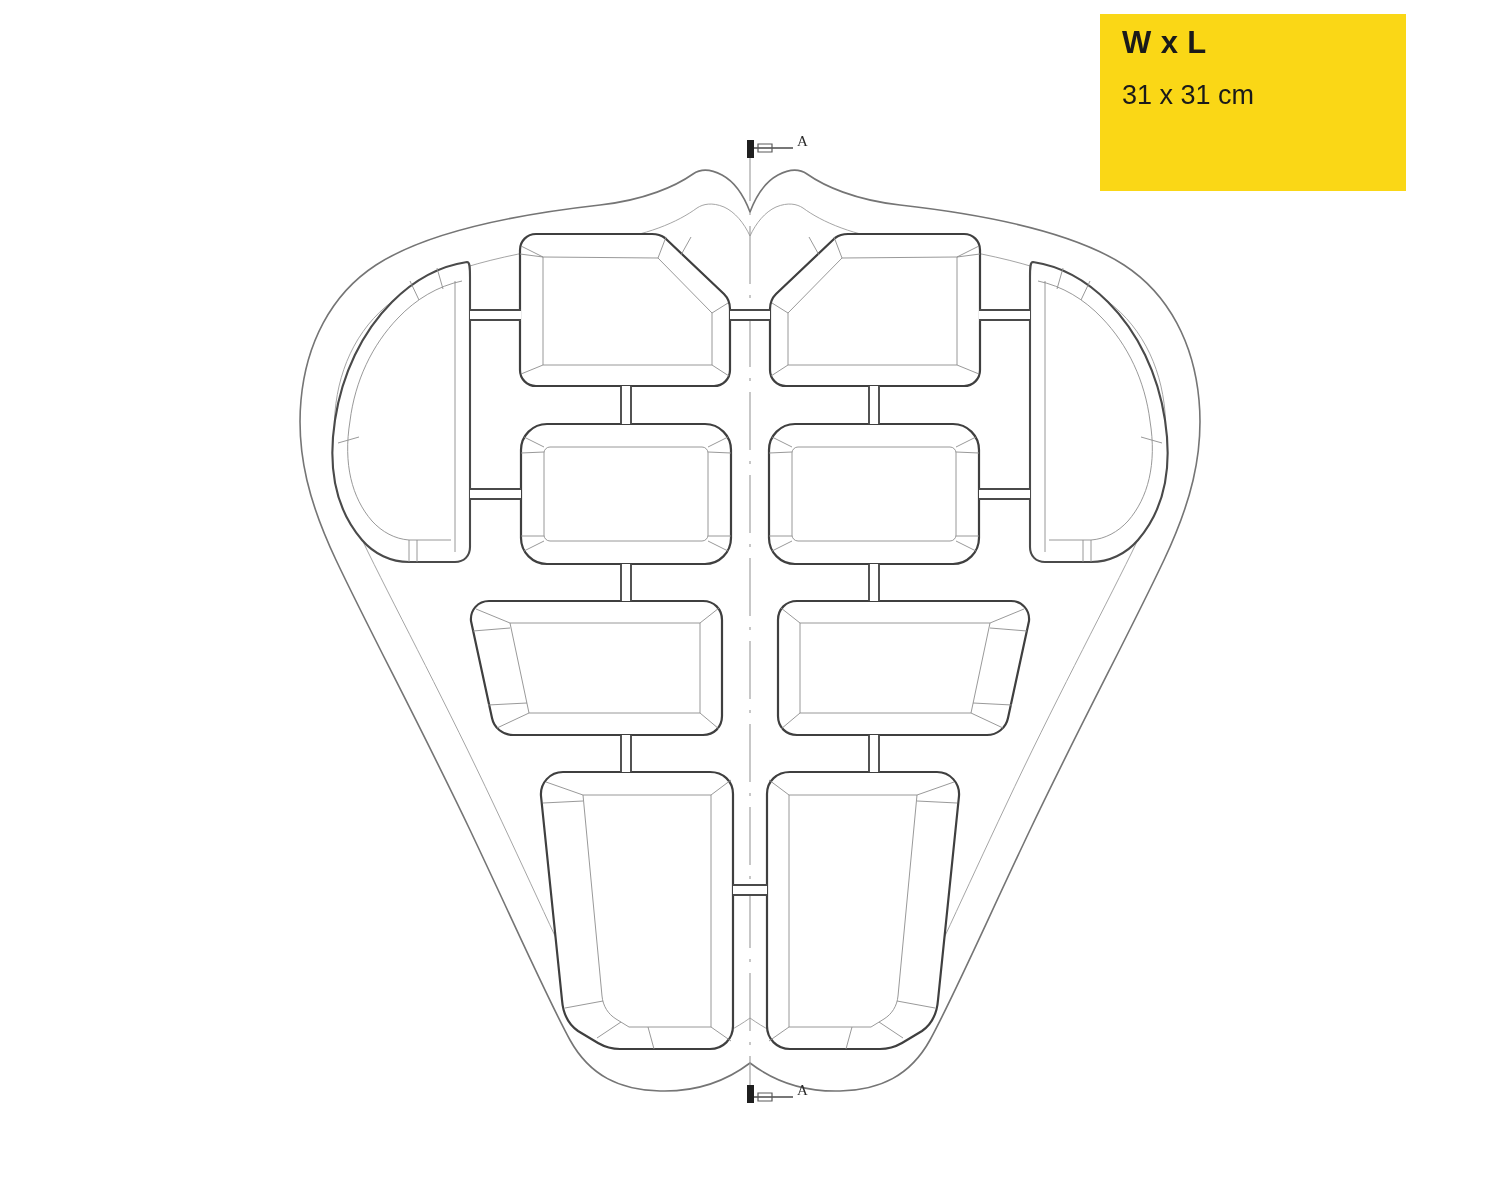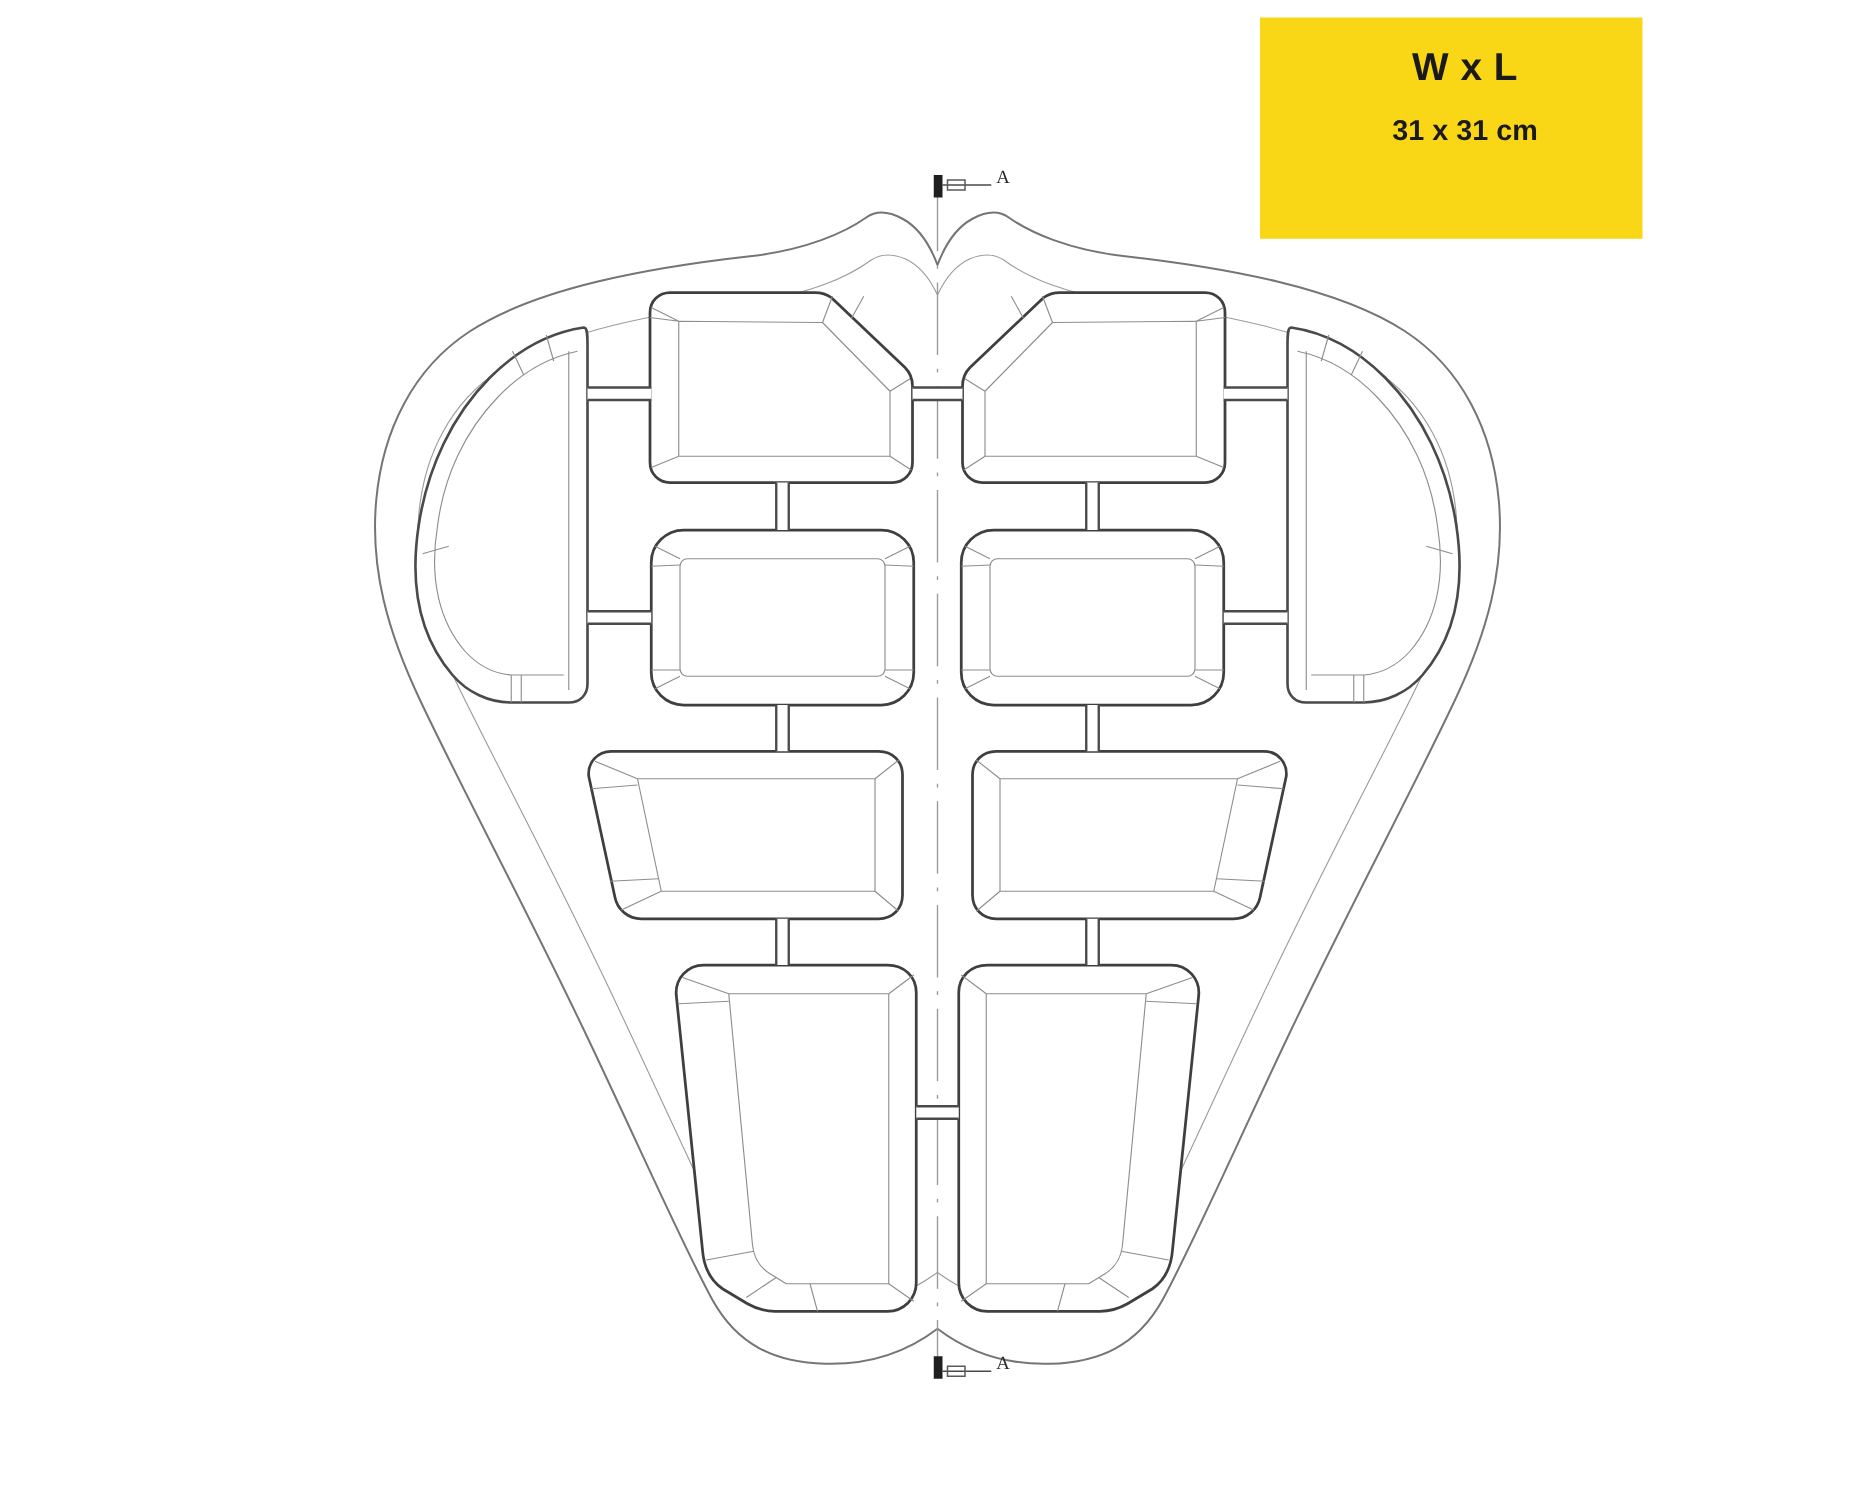--- a/index.html
+++ b/index.html
@@ -21,41 +21,40 @@
     position: absolute;
     left: 0;
     top: 0;
     width: 1500px;
     height: 1200px;
   }
 
   
   #dimension-badge {
     position: absolute;
-    left: 1008px;
+    left: 1100px;
     top: 14px;
     width: 306px;
     height: 177px;
     background: #FAD716;
     box-sizing: border-box;
-    padding: 24px 0 0 22px;
-    text-align: center;
+    padding: 13px 0 0 22px;
   }
   #dimension-badge .badge-title {
     font-size: 31px;
     font-weight: bold;
     color: #1a1a1a;
     letter-spacing: 0.4px;
     line-height: 1;
     margin-bottom: 24px;
     white-space: nowrap;
   }
   #dimension-badge .badge-line {
-    font-size: 23px;
-    font-weight: bold;
+    font-size: 27px;
+    font-weight: normal;
     color: #1a1a1a;
     line-height: 1;
     margin-bottom: 21px;
     white-space: nowrap;
   }
 
   .svg-label-text {
     font-family: "Liberation Serif", serif;
     font-size: 15px;
     fill: #2a2a2a;

